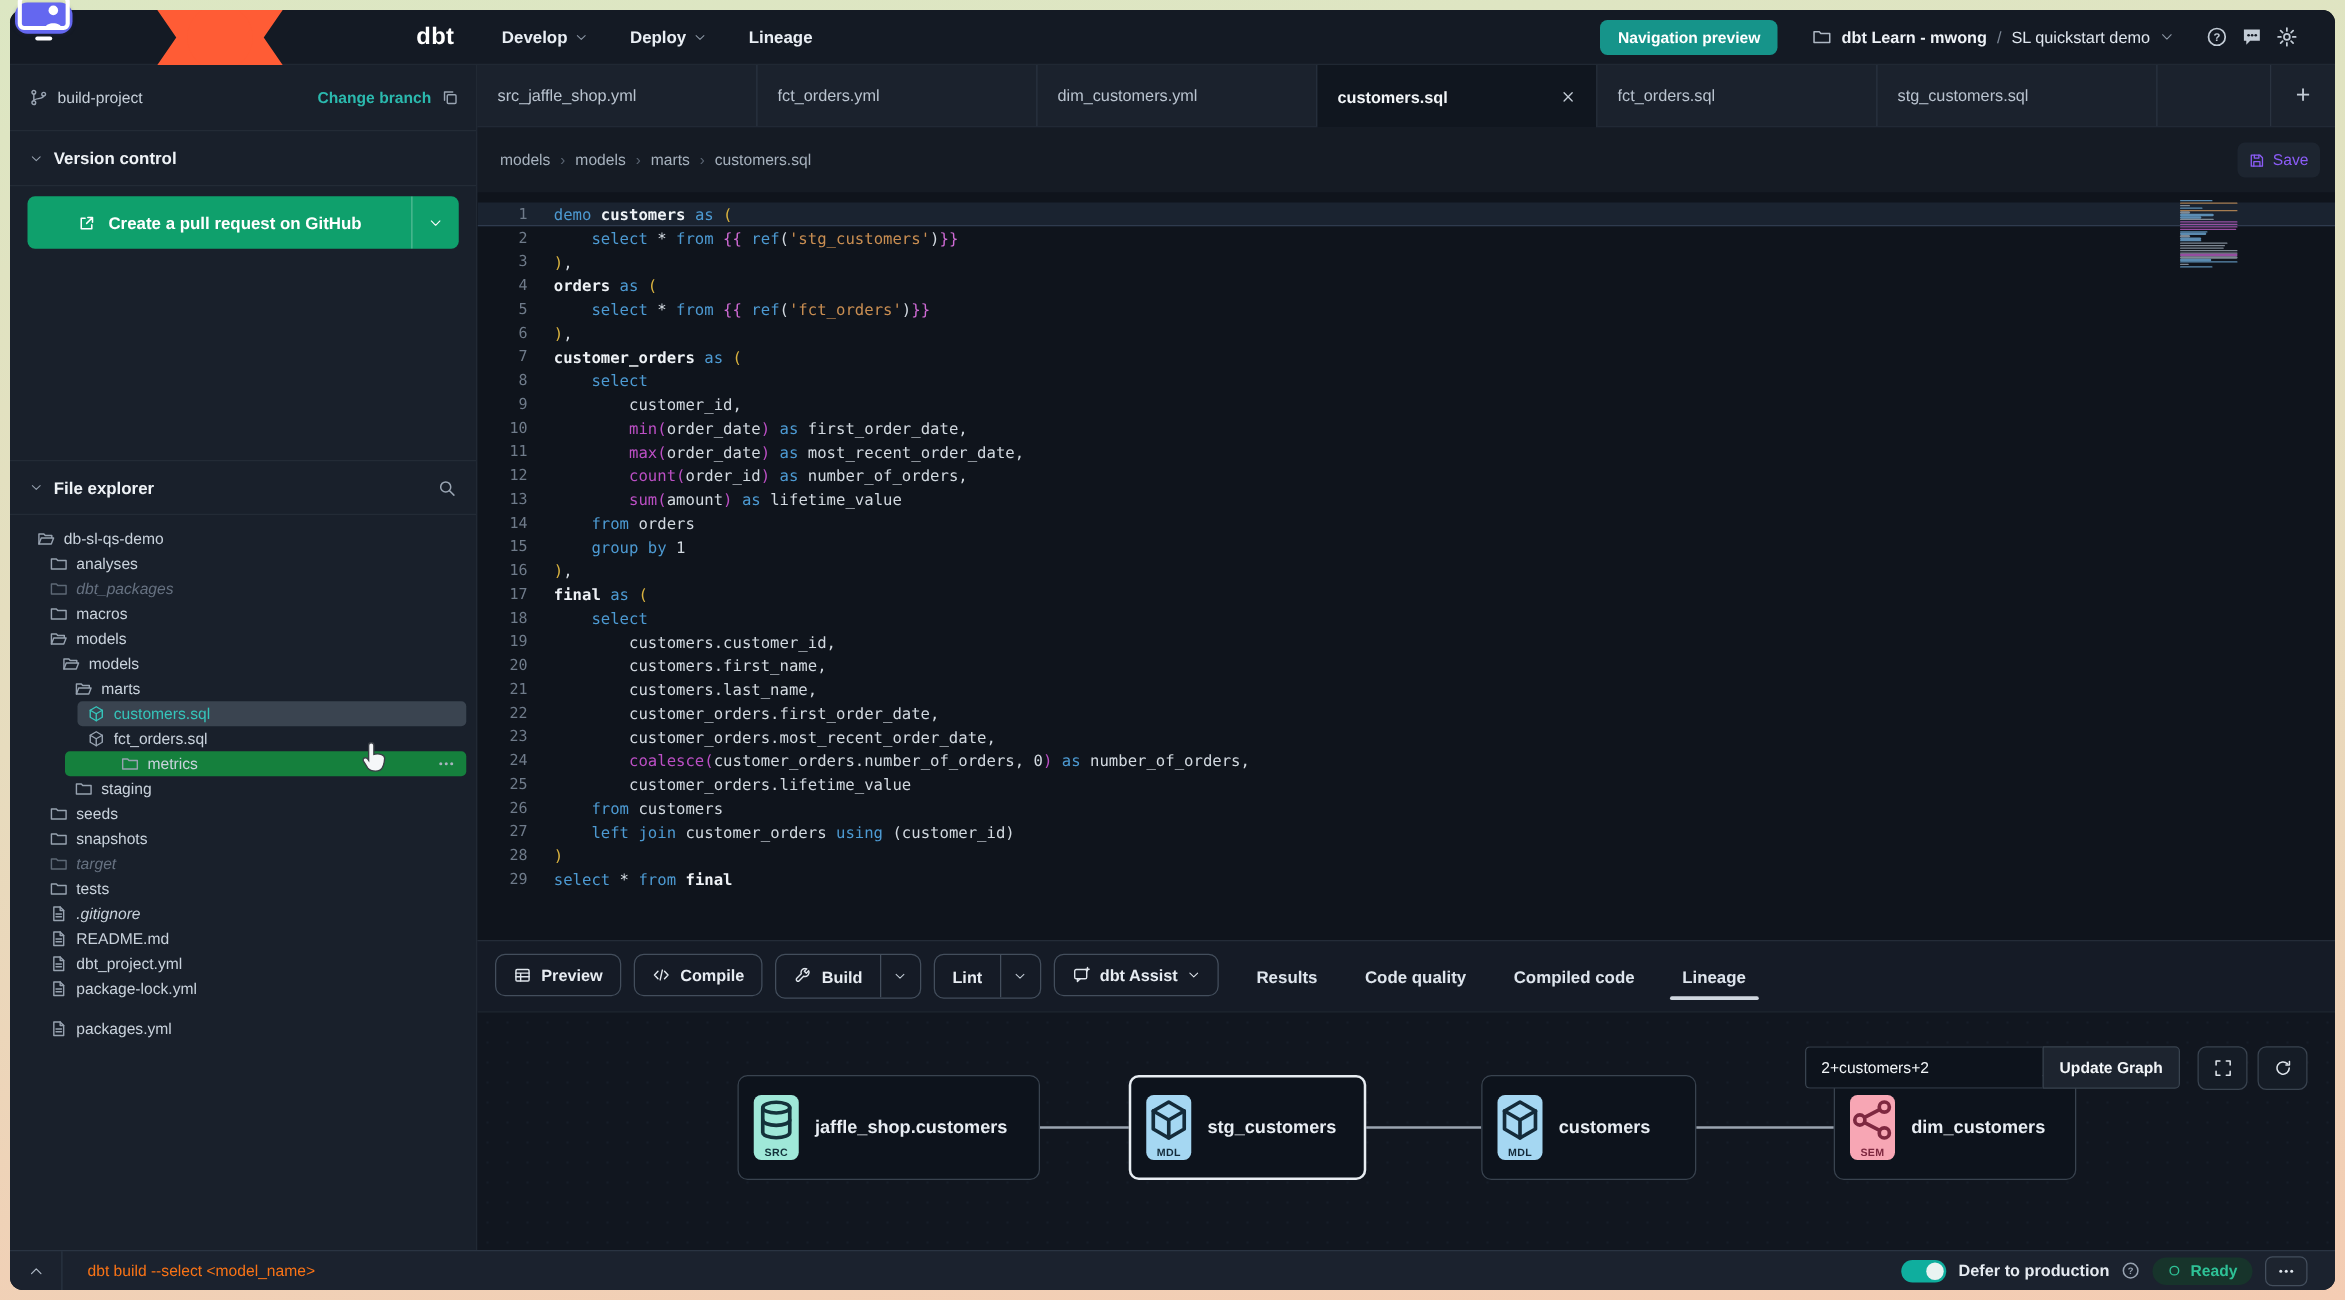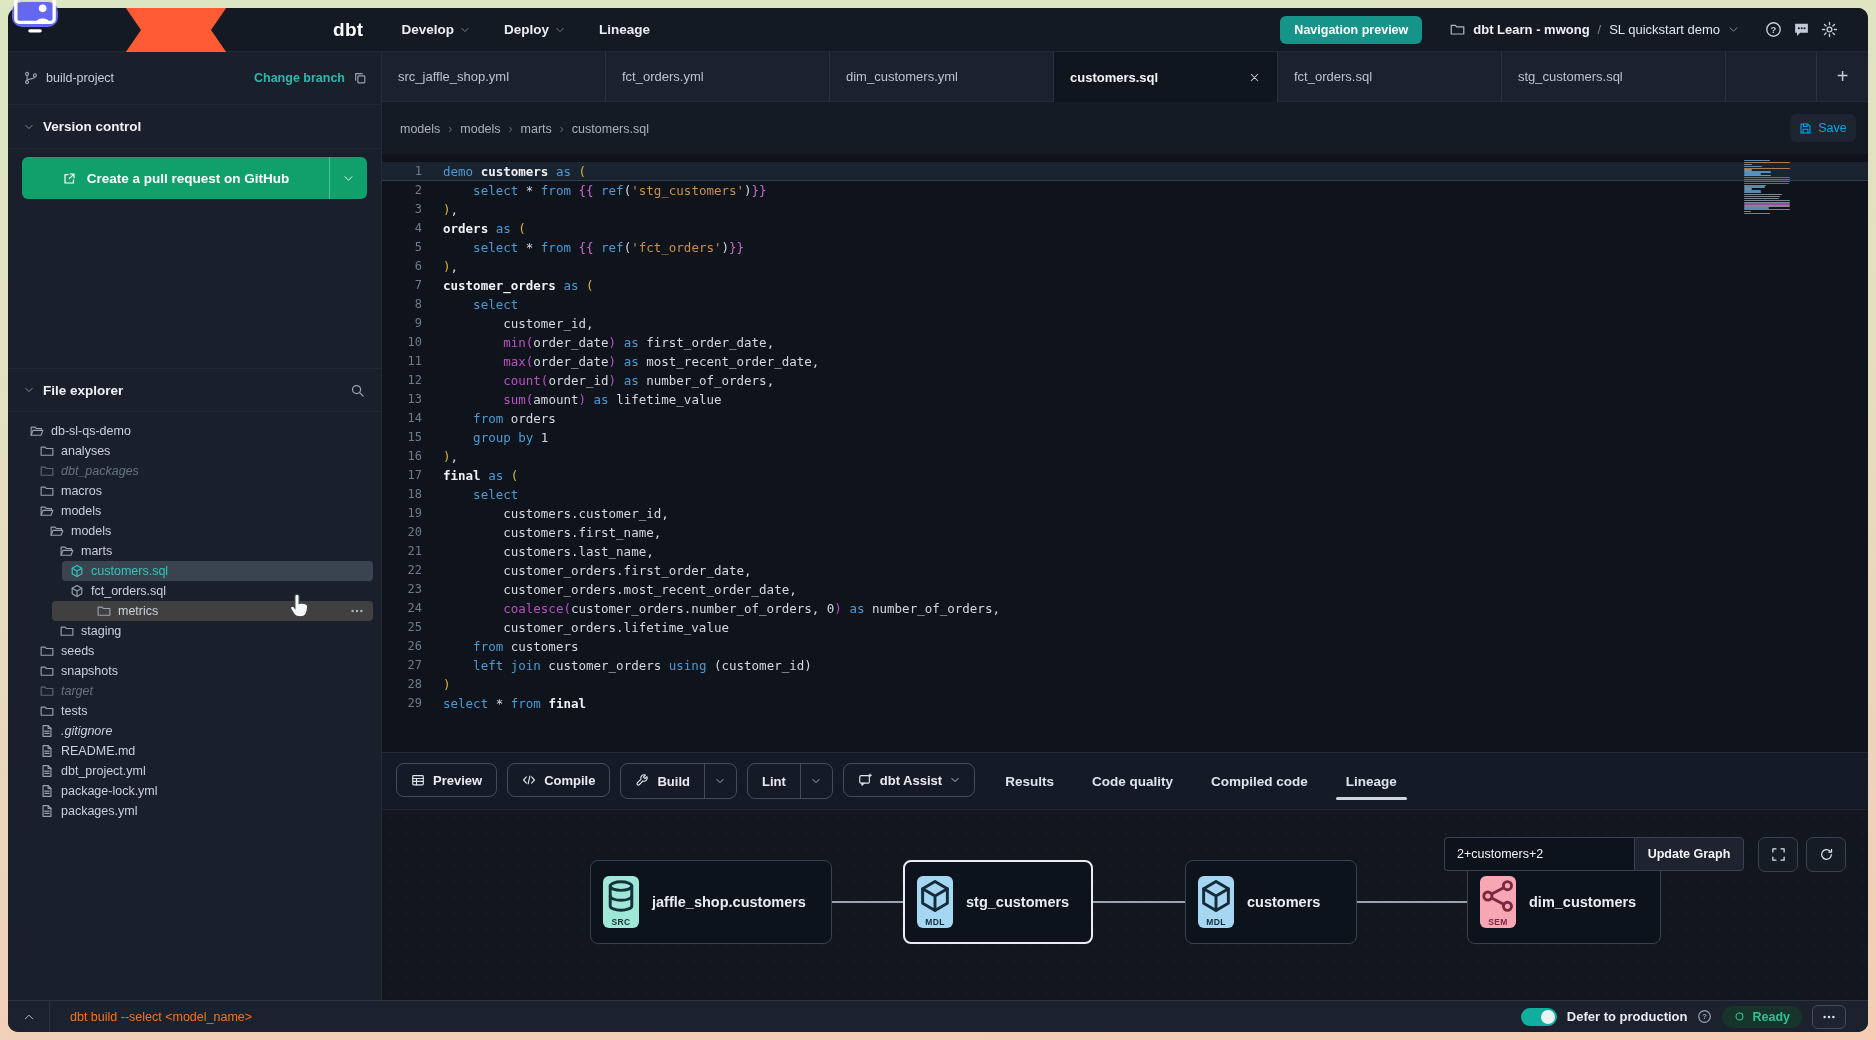--- a/index.html
+++ b/index.html
@@ -65,21 +65,21 @@
   .fe-hd { border-top:1px solid #232b36; }
   .fe-hd .search-ic { margin-left:auto; width:15px; height:15px; color:#9aa5b3; }
   .tree { padding-top:9px; overflow:hidden; flex:1; }
   .trow { height:20px; display:flex; align-items:center; gap:7px; margin-right:8px;
           padding:0 8px; border-radius:4px; font-size:12.5px; color:#c9d2dc; cursor:pointer; }
   .trow .ticon { width:14px; height:14px; flex:0 0 14px; color:#97a2b0; }
   .trow.dim { color:#667181; font-style:italic; }
   .trow.dim .ticon { color:#5d6876; }
   .trow.selected { background:#3a4450; color:#35c4ba; }
   .trow.selected .ticon { color:#35c4ba; }
-  .trow.hover { background:#404040;padding-left:45px; }
+  .trow.hover { background:#15803d;padding-left:45px; }
   .tmenu { margin-left:auto; width:16px; height:14px; color:#aab4c0; }
 
   
   .editor { flex:1; min-width:0; display:flex; flex-direction:column; position:relative; }
   .tabbar { height:50px; flex:0 0 50px; background:#1b222d; display:flex; align-items:stretch;
             border-bottom:1px solid #242c38; }
   .tab { width:224px; flex:0 0 224px; display:flex; align-items:center; padding:0 16px;
          font-size:13px; color:#b9c3cf; border-right:1px solid #2a3340; cursor:pointer; }
   .tab.active { background:#10161f; color:#f2f5f8; font-weight:bold; border-right:1px solid #2a3340;
                 margin-bottom:-1px; }
@@ -87,21 +87,21 @@
   .tab-close { margin-left:auto; width:13px; height:13px; color:#c3ccd6; flex:0 0 13px; }
   .tab-spacer { flex:1; }
   .tab-plus { flex:0 0 52px; display:flex; align-items:center; justify-content:center;
               border-left:1px solid #2a3340; color:#c3ccd6; font-size:20px; cursor:pointer; }
 
   .crumbrow { height:52px; flex:0 0 52px; background:#151b24; display:flex; align-items:center;
               padding:0 18px; position:relative; }
   .crumb { font-size:12.5px; color:#a6b1bd; }
   .crumb-sep { color:#5a6572; margin:0 8px; font-size:12px; }
   .save-btn { position:absolute; right:12px; top:12px; height:28px; width:66px; background:#1d2530;
-              border-radius:6px; color:#0ea5e9; display:flex; align-items:center; justify-content:center;
+              border-radius:6px; color:#8b5cf6; display:flex; align-items:center; justify-content:center;
               gap:6px; font-size:12.5px; }
   .save-btn .icon { width:13px; height:13px; }
 
   .code-area { flex:1; background:#0f141c; position:relative; overflow:hidden; padding-top:8px;
                font-family:"DejaVu Sans Mono", monospace; }
   .cl { height:19px; line-height:19px; white-space:pre; font-size:12.5px; display:flex; }
   .cl.active-line { background:#1a2330; border-bottom:1px solid #2f3b4e; }
   .ln { width:40px; flex:0 0 40px; text-align:right; padding-right:0; color:#6f7b8a; font-size:12px; }
   .ct { padding-left:21px; }
   .tk-k { color:#4d9ad2; } .tk-f { color:#bb4fc4; } .tk-s { color:#c98e52; }
@@ -496,21 +496,21 @@
           <div class="trow" style="margin-left: 24px;">
             <span class="icon ticon">
               <svg viewBox="0 0 16 16" fill="none" stroke="currentColor" stroke-width="1.3" stroke-linecap="round" stroke-linejoin="round">
                 <path d="M3.5 1.8 h5.8 l3.2 3.2 v9.2 h-9 z"></path>
                 <path d="M9.3 1.8 v3.2 h3.2"></path>
                 <path d="M5.5 8.2 h5 M5.5 10.7 h5"></path>
               </svg>
             </span>
             <span class="tlabel">package-lock.yml</span>
           </div>
-          <div class="trow" style="margin-left: 24px;">
+          <div class="trow" style="margin-left: 24px; margin-top: 12px;">
             <span class="icon ticon">
               <svg viewBox="0 0 16 16" fill="none" stroke="currentColor" stroke-width="1.3" stroke-linecap="round" stroke-linejoin="round">
                 <path d="M3.5 1.8 h5.8 l3.2 3.2 v9.2 h-9 z"></path>
                 <path d="M9.3 1.8 v3.2 h3.2"></path>
                 <path d="M5.5 8.2 h5 M5.5 10.7 h5"></path>
               </svg>
             </span>
             <span class="tlabel">packages.yml</span>
           </div>
         </div>

